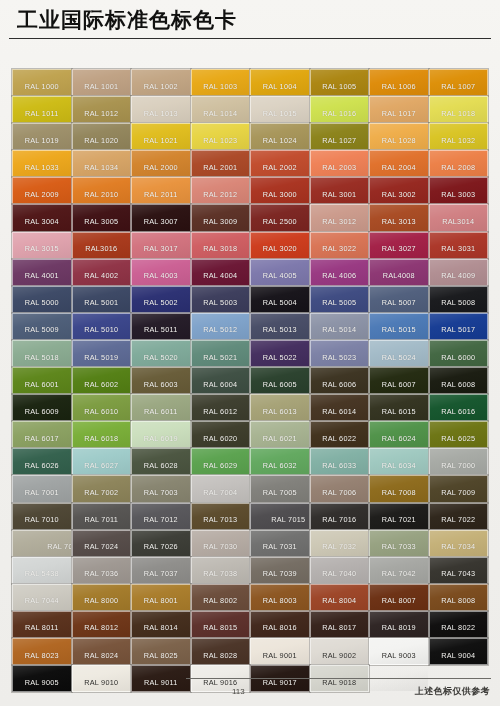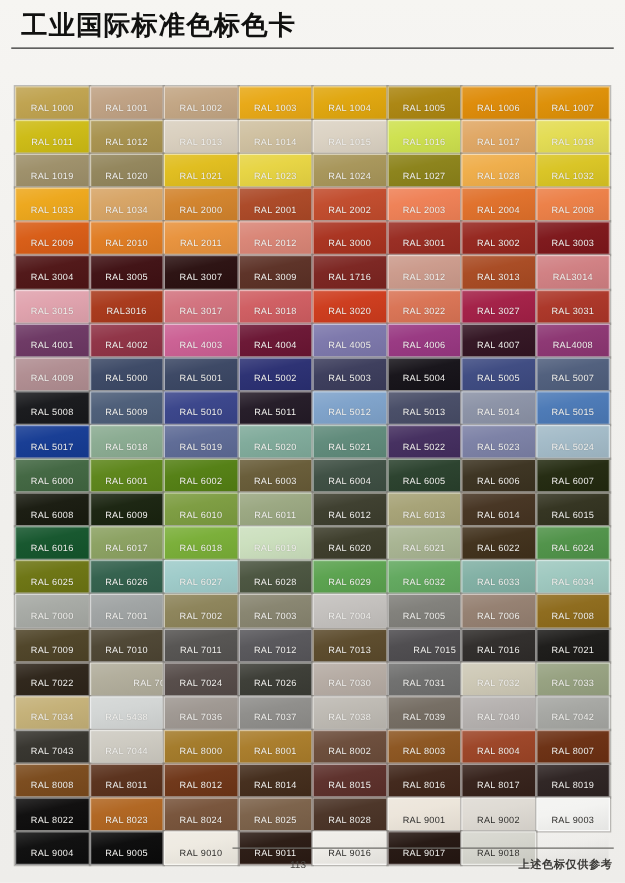--- a/index.html
+++ b/index.html
@@ -268,21 +268,21 @@
       <div class="swatch lightlbl" style="background: rgb(63, 16, 19);">
         <span class="swatch-label">RAL 3005</span>
       </div>
       <div class="swatch lightlbl" style="background: rgb(42, 16, 16);">
         <span class="swatch-label">RAL 3007</span>
       </div>
       <div class="swatch lightlbl" style="background: rgb(91, 48, 37);">
         <span class="swatch-label">RAL 3009</span>
       </div>
       <div class="swatch lightlbl" style="background: rgb(123, 36, 32);">
-        <span class="swatch-label">RAL 1716</span>
+        <span class="swatch-label">RAL 2500</span>
       </div>
       <div class="swatch lightlbl" style="background: rgb(203, 154, 139);">
         <span class="swatch-label">RAL 3012</span>
       </div>
       <div class="swatch lightlbl" style="background: rgb(168, 74, 34);">
         <span class="swatch-label">RAL 3013</span>
       </div>
       <div class="swatch lightlbl" style="background: rgb(208, 127, 130);">
         <span class="swatch-label">RAL3014</span>
       </div>
@@ -320,23 +320,20 @@
         <span class="swatch-label">RAL 4003</span>
       </div>
       <div class="swatch lightlbl" style="background: rgb(106, 21, 51);">
         <span class="swatch-label">RAL 4004</span>
       </div>
       <div class="swatch lightlbl" style="background: rgb(124, 119, 171);">
         <span class="swatch-label">RAL 4005</span>
       </div>
       <div class="swatch lightlbl" style="background: rgb(152, 55, 129);">
         <span class="swatch-label">RAL 4006</span>
-      </div>
-      <div class="swatch lightlbl" style="background: rgb(50, 20, 34);">
-        <span class="swatch-label">RAL 4007</span>
       </div>
       <div class="swatch lightlbl" style="background: rgb(140, 53, 114);">
         <span class="swatch-label">RAL4008</span>
       </div>
       <div class="swatch lightlbl" style="background: rgb(176, 141, 145);">
         <span class="swatch-label">RAL 4009</span>
       </div>
       <div class="swatch lightlbl" style="background: rgb(59, 72, 101);">
         <span class="swatch-label">RAL 5000</span>
       </div>

